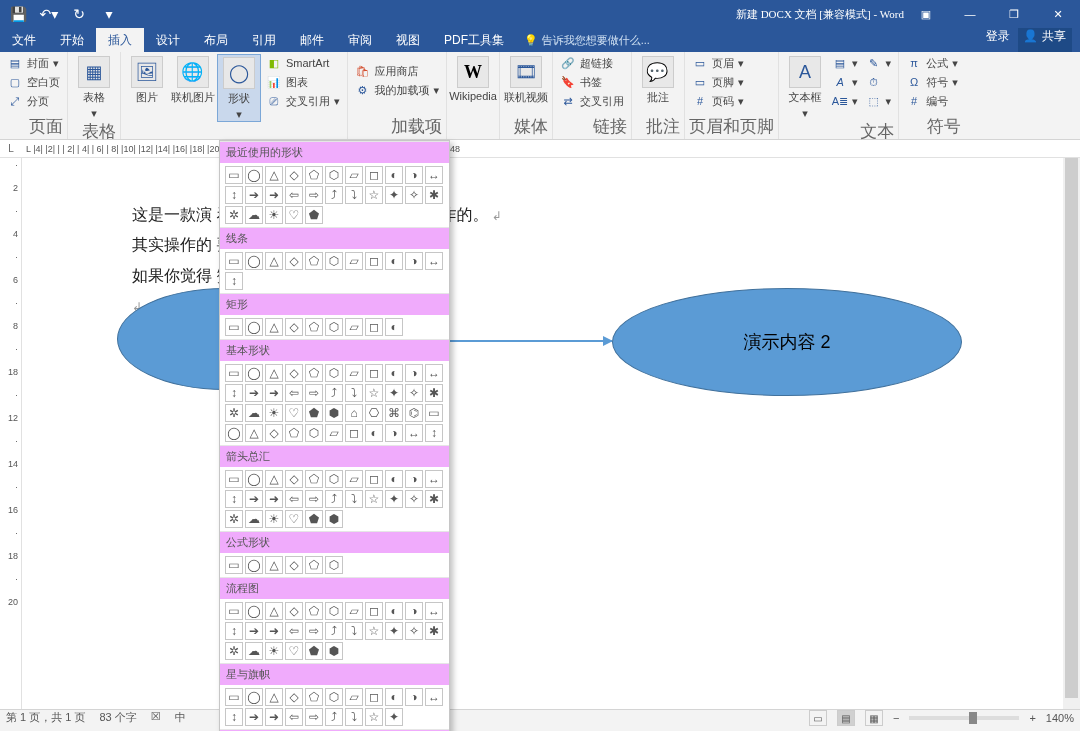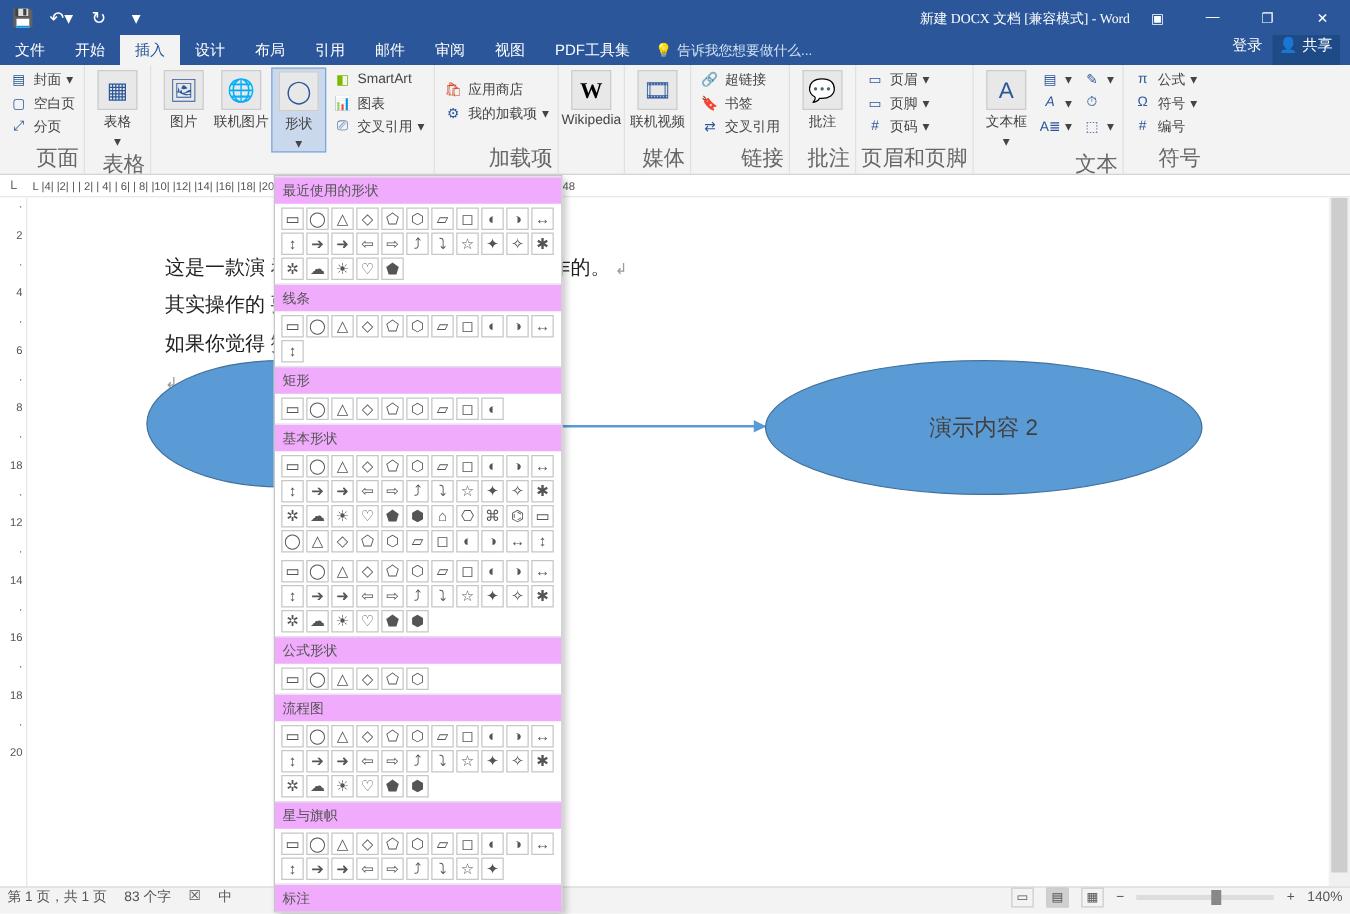--- a/index.html
+++ b/index.html
@@ -42,21 +42,21 @@
 
 .ruler-row { height: 18px; background:#fff; border-bottom:1px solid #e1e1e1; display:flex; align-items:center; }
 .ruler-corner { width:22px; font-size:10px; color:#666; text-align:center; }
 .ruler-h { flex:1; font-size:9px; color:#555; white-space: nowrap; overflow:hidden; letter-spacing: 0; padding-left: 4px; }
 
 
 .doc-area { display:flex; height: calc(731px - 28px - 24px - 88px - 18px - 22px); }
 .ruler-v { width:22px; background:#fff; border-right:1px solid #e1e1e1; font-size:9px; color:#555; display:flex; flex-direction:column; align-items:flex-end; padding:2px 3px 0 0; gap: 13px; }
 .page { flex:1; background:#fff; position:relative; padding: 42px 110px 0 110px; font-size: 16px; line-height: 1.9; color:#222; overflow:hidden; }
 .para::after { content: " ↲"; color:#999; font-size:12px; }
-.ellipse { position:absolute; border-radius:50%; background:#5b9bd5; border:1px solid #41719c; display:flex; align-items:center; justify-content:center; color:#404040; font-size: 18px; }
+.ellipse { position:absolute; border-radius:50%; background:#5b9bd5; border:1px solid #41719c; display:flex; align-items:center; justify-content:center; color:#000000; font-size: 18px; }
 .ellipse1 { left: 95px; top: 130px; width: 215px; height: 102px; }
 .ellipse2 { left: 590px; top: 130px; width: 350px; height: 108px; }
 .arrow { position:absolute; left: 310px; top: 182px; width: 280px; height: 2px; background:#5b9bd5; }
 .arrow::after { content:""; position:absolute; right:-1px; top:-4px; border-left:10px solid #5b9bd5; border-top:5px solid transparent; border-bottom:5px solid transparent; }
 .scrollbar-v { position:absolute; right:0; top:0; width:17px; height:100%; background:#f0f0f0; }
 .scroll-thumb { position:absolute; top: 0; left:2px; width:13px; height: 540px; background:#cdcdcd; }
 
 
 .statusbar { height:22px; background:#f3f3f3; border-top:1px solid #d4d4d4; display:flex; align-items:flex-start; font-size:11px; color:#555; padding: 0 6px; gap: 14px; }
 .status-right { margin-left:auto; display:flex; align-items:center; gap:10px; }
@@ -416,20 +416,21 @@
       <div class="shape-cell">◇</div>
       <div class="shape-cell">⬠</div>
       <div class="shape-cell">⬡</div>
       <div class="shape-cell">▱</div>
       <div class="shape-cell">◻</div>
       <div class="shape-cell">◐</div>
       <div class="shape-cell">◑</div>
       <div class="shape-cell">↔</div>
       <div class="shape-cell">↕</div>
     </div>
+    <div class="sp-section-title">箭头总汇</div>
     <div class="sp-grid">
       <div class="shape-cell">▭</div>
       <div class="shape-cell">◯</div>
       <div class="shape-cell">△</div>
       <div class="shape-cell">◇</div>
       <div class="shape-cell">⬠</div>
       <div class="shape-cell">⬡</div>
       <div class="shape-cell">▱</div>
       <div class="shape-cell">◻</div>
       <div class="shape-cell">◐</div>

